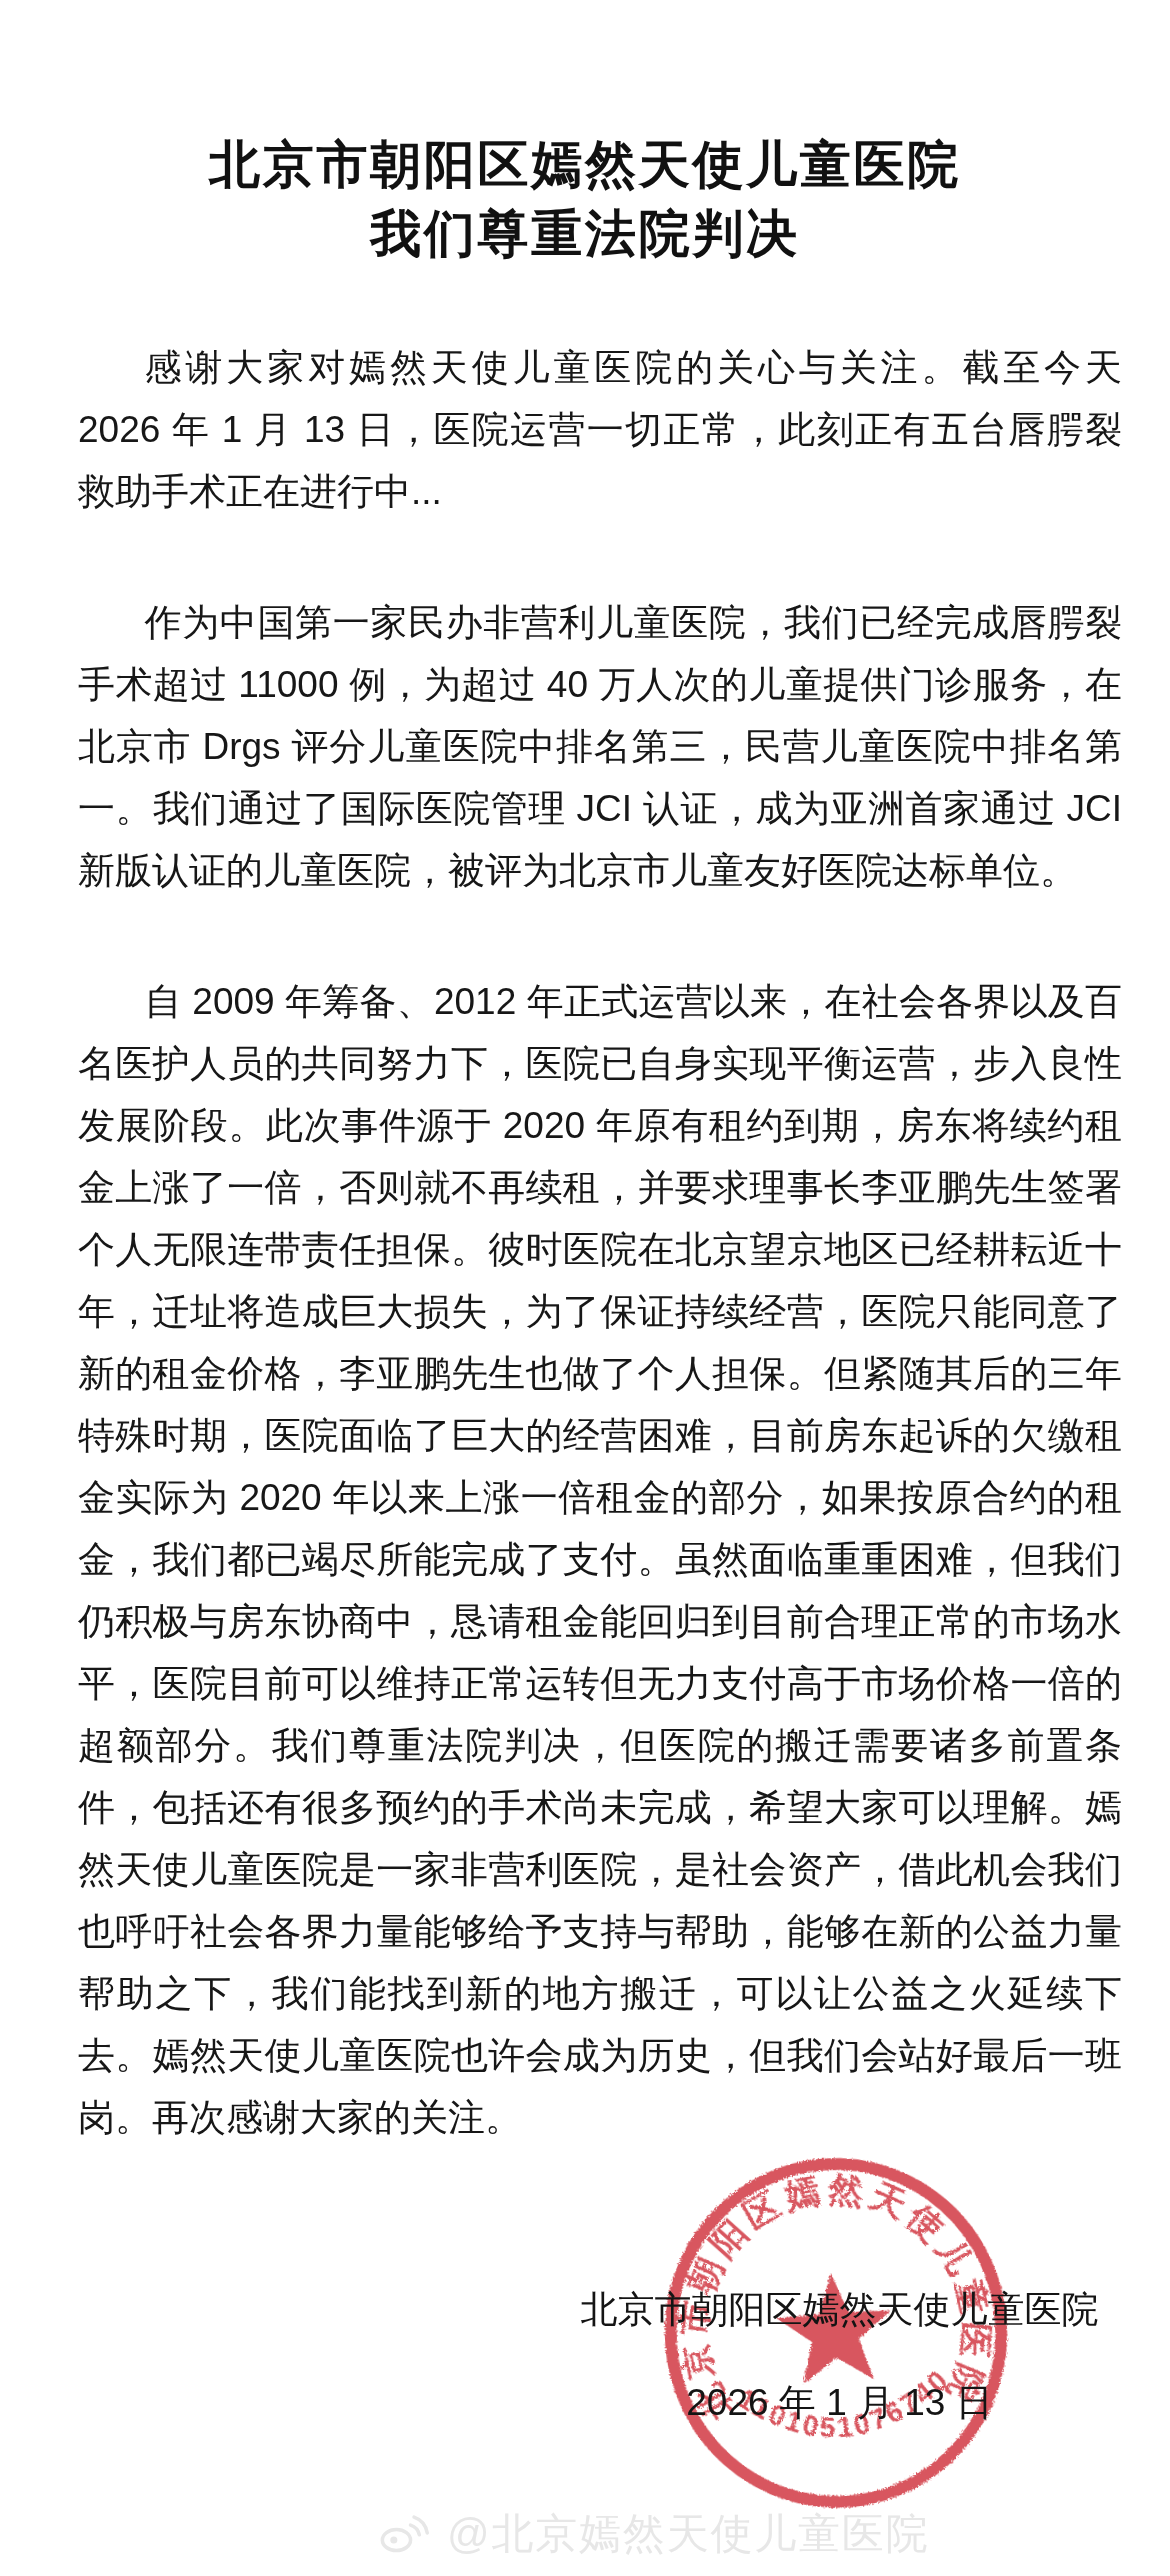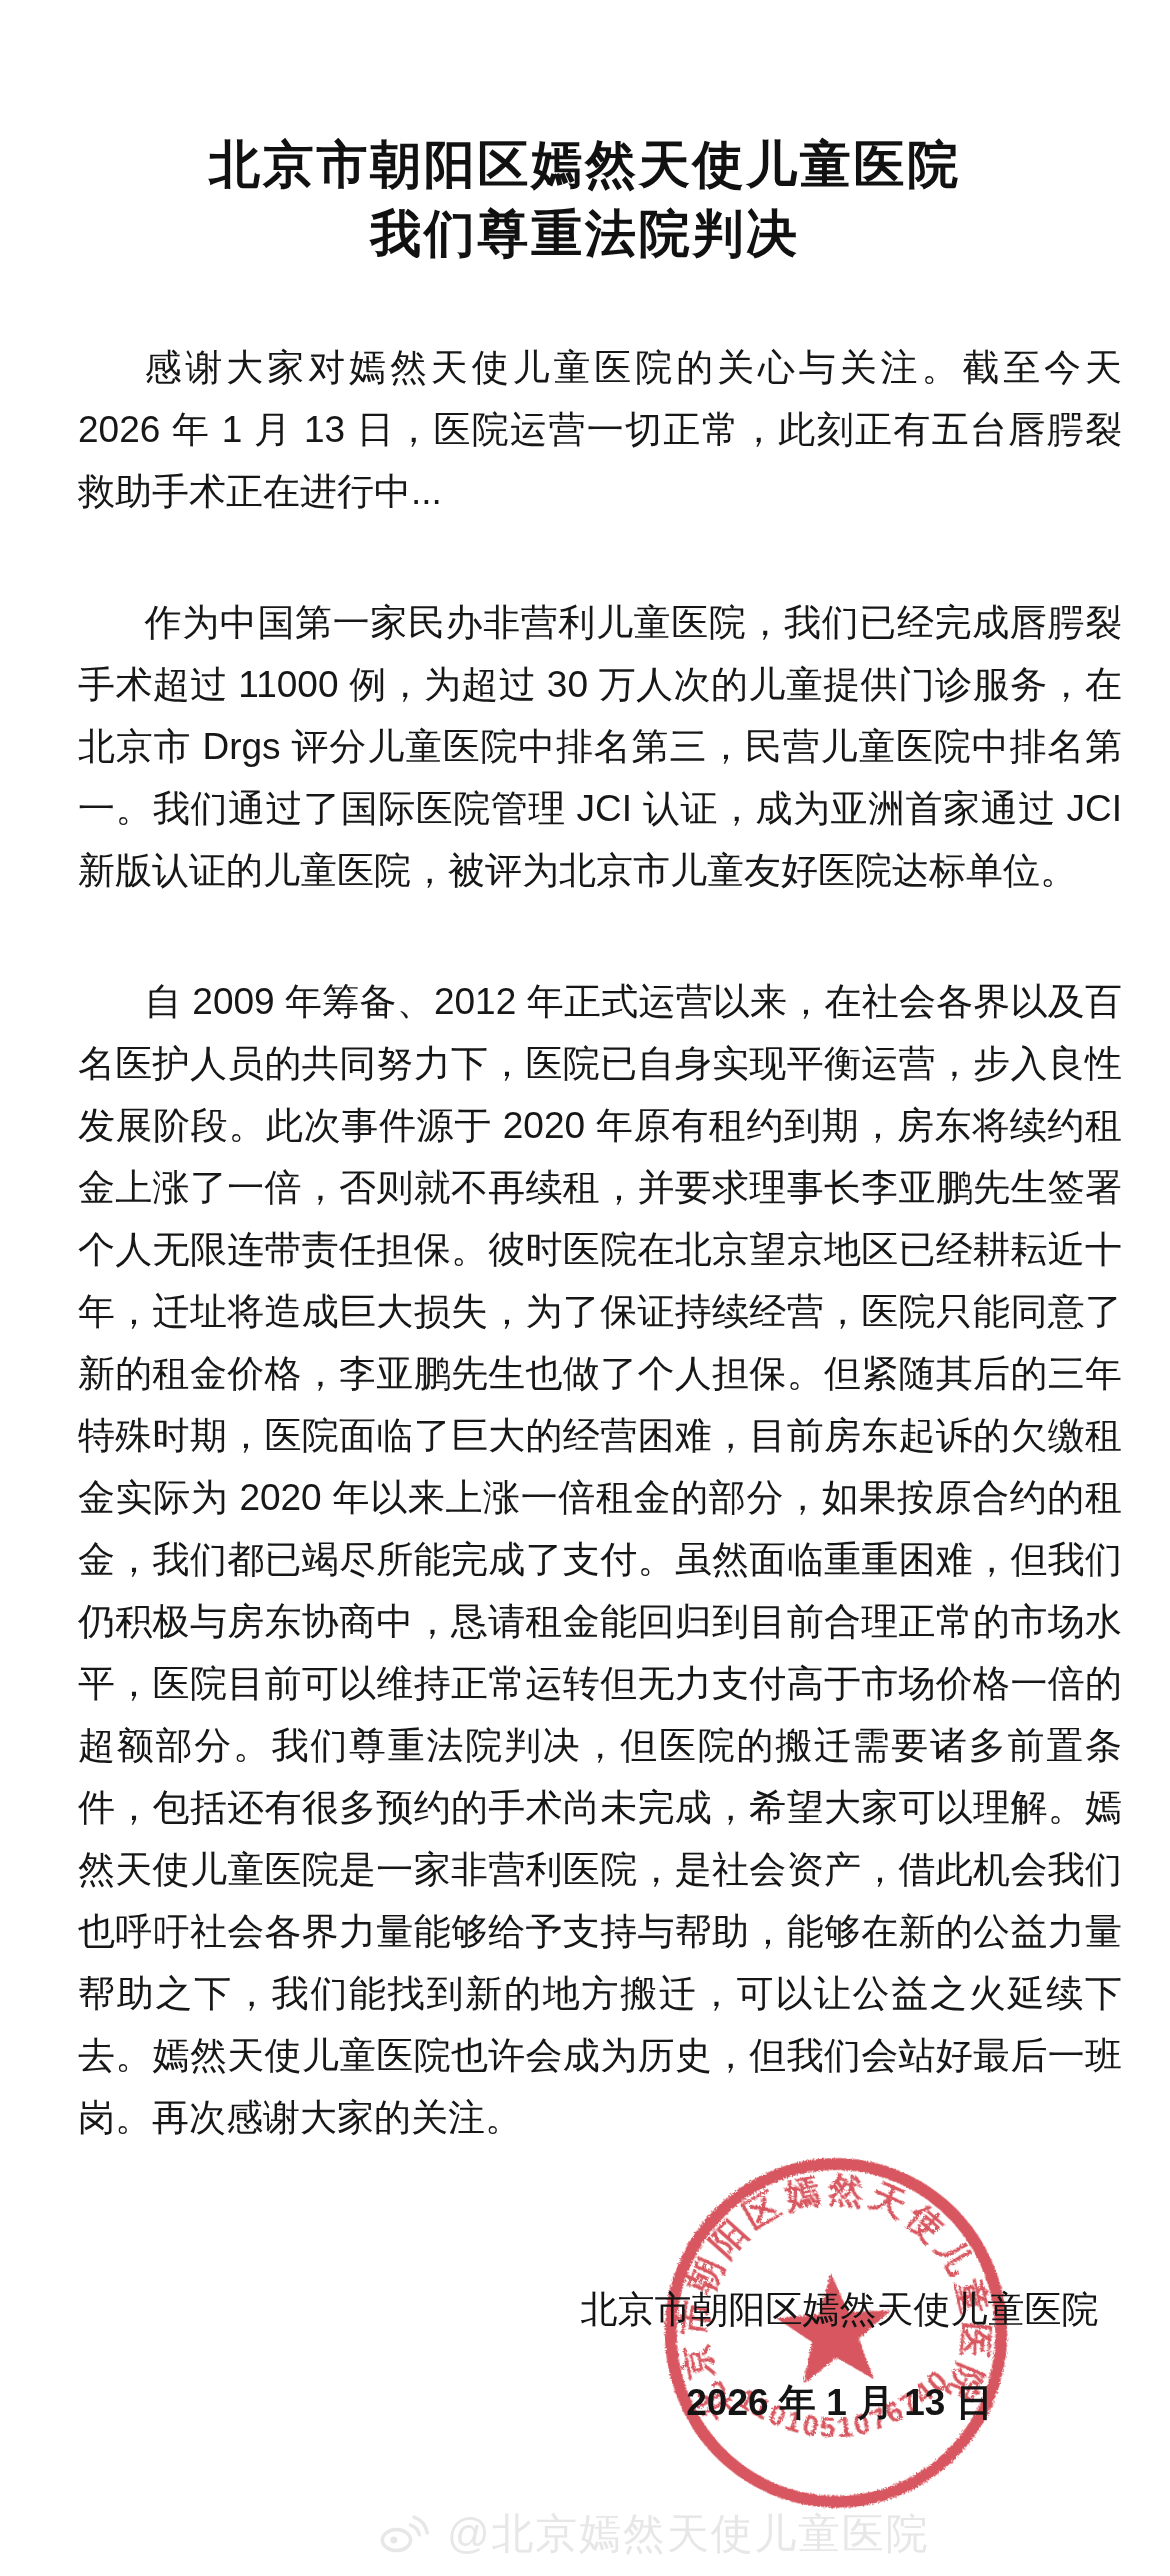--- a/index.html
+++ b/index.html
@@ -46,21 +46,20 @@
     line-height: 62px;
     color: #141414;
     white-space: nowrap;
   }
   .signature .date {
     margin-top: 31px;
     font-size: 37px;
     line-height: 62px;
     color: #141414;
     white-space: nowrap;
-    font-weight: bold;
   }
   .seal {
     position: absolute;
     left: 657px;
     top: 2151px;
     width: 358px;
     height: 364px;
     z-index: 1;
     transform: rotate(-4deg);
     opacity: 0.92;
@@ -87,21 +86,21 @@
 
 <div class="page">
 
   <div class="title">
     <div>北京市朝阳区嫣然天使儿童医院</div>
     <div>我们尊重法院判决</div>
   </div>
 
   <div class="content">
     <p>感谢大家对嫣然天使儿童医院的关心与关注。截至今天 2026 年 1 月 13 日，医院运营一切正常，此刻正有五台唇腭裂救助手术正在进行中...</p>
-    <p>作为中国第一家民办非营利儿童医院，我们已经完成唇腭裂手术超过 11000 例，为超过 30 万人次的儿童提供门诊服务，在北京市 Drgs 评分儿童医院中排名第三，民营儿童医院中排名第一。我们通过了国际医院管理 JCI 认证，成为亚洲首家通过 JCI 新版认证的儿童医院，被评为北京市儿童友好医院达标单位。</p>
+    <p>作为中国第一家民办非营利儿童医院，我们已经完成唇腭裂手术超过 11000 例，为超过 40 万人次的儿童提供门诊服务，在北京市 Drgs 评分儿童医院中排名第三，民营儿童医院中排名第一。我们通过了国际医院管理 JCI 认证，成为亚洲首家通过 JCI 新版认证的儿童医院，被评为北京市儿童友好医院达标单位。</p>
     <p>自 2009 年筹备、2012 年正式运营以来，在社会各界以及百名医护人员的共同努力下，医院已自身实现平衡运营，步入良性发展阶段。此次事件源于 2020 年原有租约到期，房东将续约租金上涨了一倍，否则就不再续租，并要求理事长李亚鹏先生签署个人无限连带责任担保。彼时医院在北京望京地区已经耕耘近十年，迁址将造成巨大损失，为了保证持续经营，医院只能同意了新的租金价格，李亚鹏先生也做了个人担保。但紧随其后的三年特殊时期，医院面临了巨大的经营困难，目前房东起诉的欠缴租金实际为 2020 年以来上涨一倍租金的部分，如果按原合约的租金，我们都已竭尽所能完成了支付。虽然面临重重困难，但我们仍积极与房东协商中，恳请租金能回归到目前合理正常的市场水平，医院目前可以维持正常运转但无力支付高于市场价格一倍的超额部分。我们尊重法院判决，但医院的搬迁需要诸多前置条件，包括还有很多预约的手术尚未完成，希望大家可以理解。嫣然天使儿童医院是一家非营利医院，是社会资产，借此机会我们也呼吁社会各界力量能够给予支持与帮助，能够在新的公益力量帮助之下，我们能找到新的地方搬迁，可以让公益之火延续下去。嫣然天使儿童医院也许会成为历史，但我们会站好最后一班岗。再次感谢大家的关注。</p>
   </div>
 
   <div class="seal">
     <svg viewBox="0 0 392 398" xmlns="http://www.w3.org/2000/svg">
       <defs>
         <filter id="rough" x="-10%" y="-10%" width="120%" height="120%">
           <feTurbulence type="fractalNoise" baseFrequency="0.55" numOctaves="2" result="n"></feTurbulence>
           <feDisplacementMap in="SourceGraphic" in2="n" scale="5"></feDisplacementMap>
         </filter>

